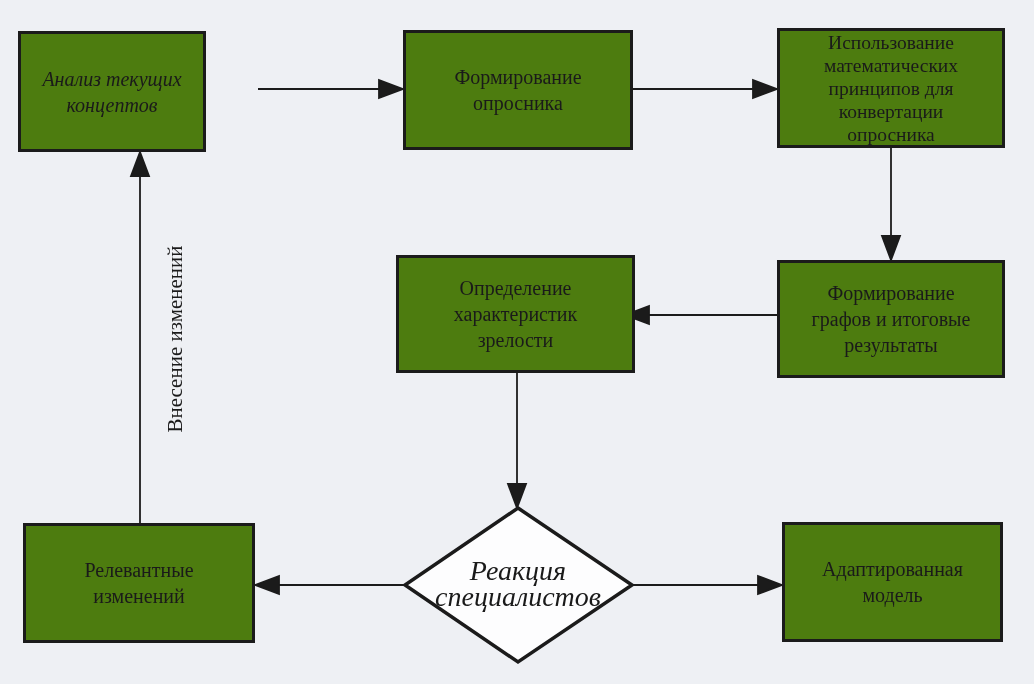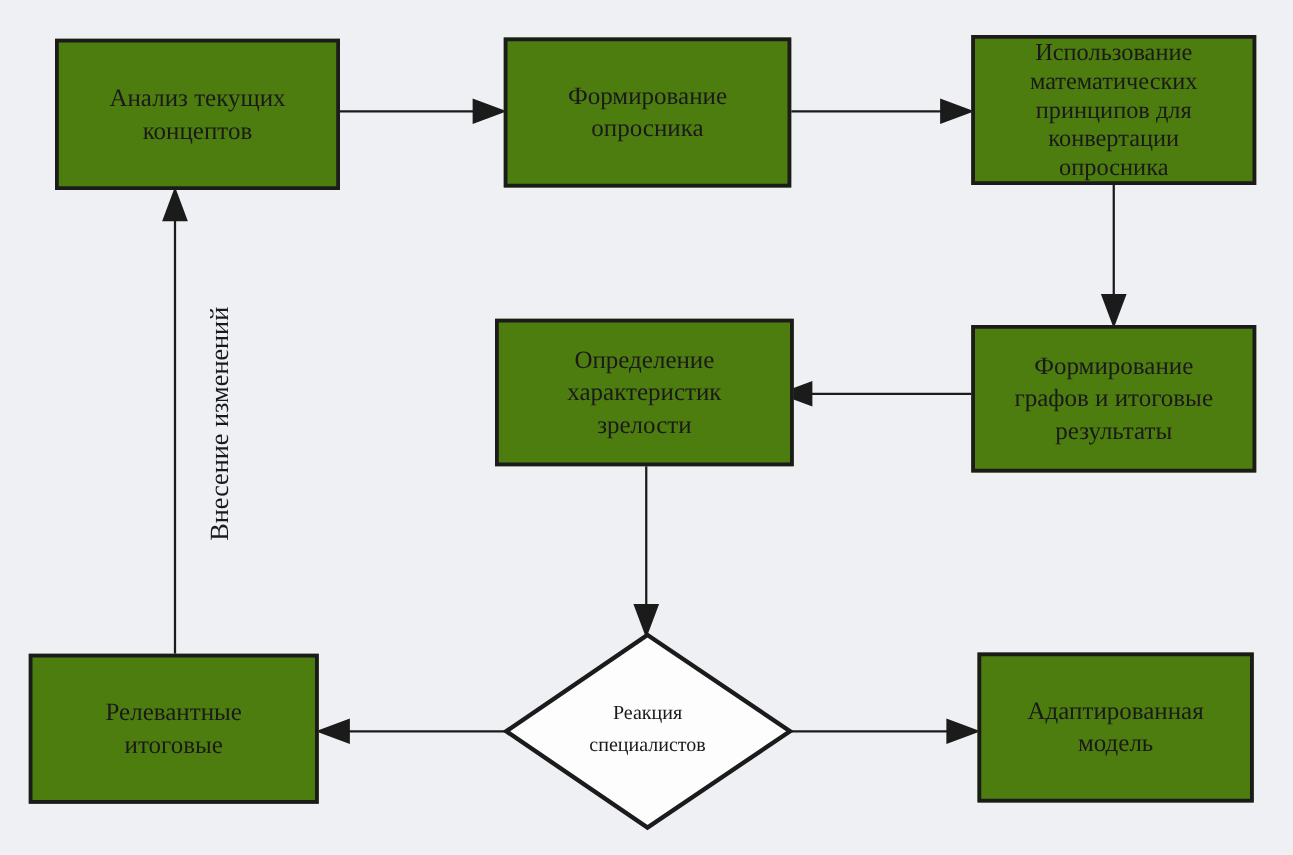--- a/index.html
+++ b/index.html
@@ -45,23 +45,24 @@
     position: absolute;
     left: 408px;
     top: 558px;
     width: 220px;
     height: 52px;
     display: flex;
     align-items: center;
     justify-content: center;
     text-align: center;
     white-space: pre-line;
-    font-size: 16px;
+    font-size: 28px;
     line-height: 26px;
     z-index: 2;
+    font-style: italic;
   }
   .edge-label {
     position: absolute;
     text-align: center;
     font-size: 21px;
     line-height: 24px;
     z-index: 2;
     white-space: nowrap;
   }
   .edge-label.negative { left: 272px; top: 525px; width: 160px; }
@@ -104,42 +105,42 @@
       <line x1="632" y1="585" x2="761" y2="585"></line>
       <polygon points="782,585 758,576 758,594"></polygon>
 
       <line x1="140" y1="523" x2="140" y2="173"></line>
       <polygon points="140,152 131,176 149,176"></polygon>
     </g>
 
     <polygon points="518,508 632,585 518,662 405,585" fill="#fdfdfe" stroke="#1b1b1b" stroke-width="3.5"></polygon>
   </svg>
 
-  <div class="node" style="left:44px; top:31px; width:228px; height:121px;">Анализ текущих
+  <div class="node" style="left:18px; top:31px; width:188px; height:121px;font-style:italic;">Анализ текущих
 концептов</div>
 
   <div class="node" style="left:403px; top:30px; width:230px; height:120px;">Формирование
 опросника</div>
 
   <div class="node tight" style="left:777px; top:28px; width:228px; height:120px;">Использование
 математических
 принципов для
 конвертации
 опросника</div>
 
   <div class="node" style="left:777px; top:260px; width:228px; height:118px;">Формирование
 графов и итоговые
 результаты</div>
 
   <div class="node" style="left:396px; top:255px; width:239px; height:118px;">Определение
 характеристик
 зрелости</div>
 
   <div class="node" style="left:23px; top:523px; width:232px; height:120px;">Релевантные
-итоговые</div>
+изменений</div>
 
   <div class="node" style="left:782px; top:522px; width:221px; height:120px;">Адаптированная
 модель</div>
 
   <div class="diamond-label">Реакция
 специалистов</div>
 
 
 
   <div class="edge-label vertical">Внесение изменений</div>

